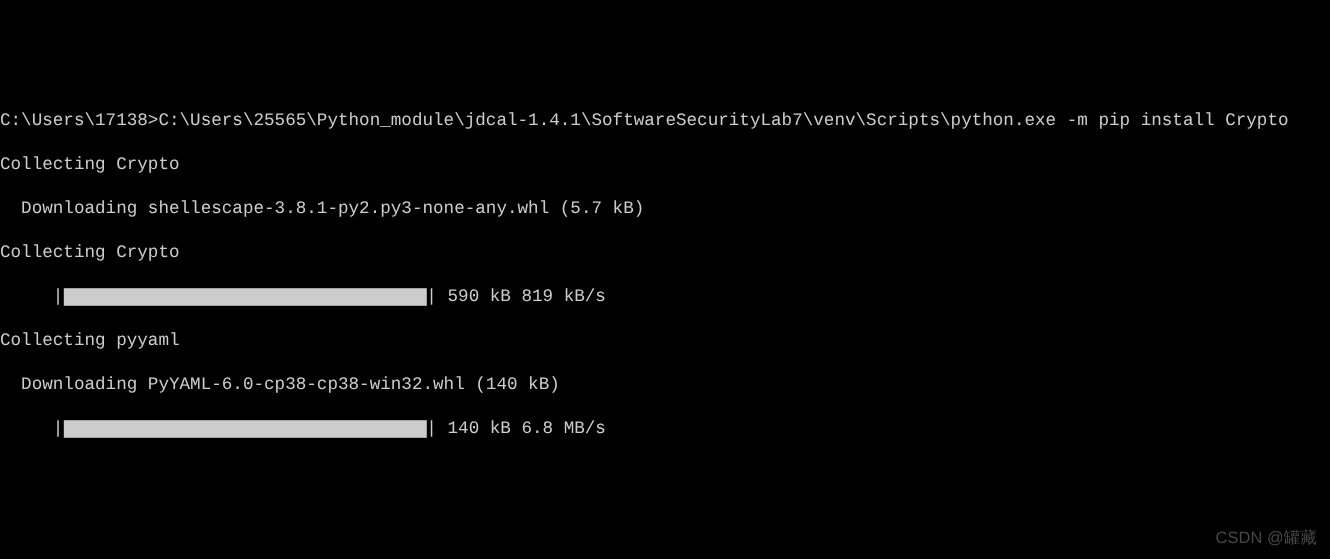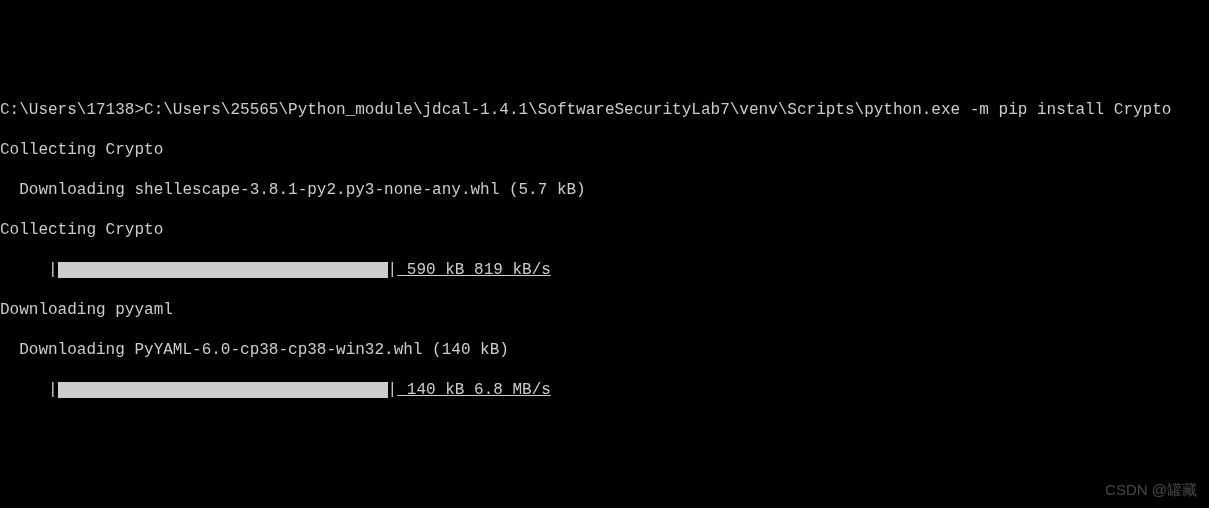--- a/index.html
+++ b/index.html
@@ -35,21 +35,20 @@
       white-space: pre;
     }
     .progress-bar-fill {
       display: inline-block;
       background: #ccc;
       height: 16px;
       vertical-align: middle;
     }
     .progress-text {
       white-space: pre;
-      text-decoration: underline;
     }
     .watermark {
       position: absolute;
       bottom: 8px;
       right: 12px;
       color: rgba(200,200,200,0.35);
       font-size: 15px;
       font-family: sans-serif;
     }
   </style>
@@ -57,21 +56,21 @@
 <body>
 
 
 
 <div class="terminal">
 <span class="line"><span>C:\Users\17138&gt;</span><span>C:\Users\25565\Python_module\jdcal-1.4.1\SoftwareSecurityLab7\venv\Scripts\python.exe -m pip install Crypto</span></span>
 <span class="line">Collecting Crypto</span>
 <span class="line">  Downloading shellescape-3.8.1-py2.py3-none-any.whl (5.7 kB)</span>
 <span class="line">Collecting Crypto</span>
 <span class="progress-line"><span class="progress-indent">     |</span><span class="progress-bar-fill" style="width:330px"></span><span>|</span><span class="progress-text"> 590 kB 819 kB/s</span></span>
-<span class="line">Downloading pyyaml</span>
+<span class="line">Collecting pyyaml</span>
 <span class="line">  Downloading PyYAML-6.0-cp38-cp38-win32.whl (140 kB)</span>
 <span class="progress-line"><span class="progress-indent">     |</span><span class="progress-bar-fill" style="width:330px"></span><span>|</span><span class="progress-text"> 140 kB 6.8 MB/s</span></span>
 
 
 
 
 
 
 
 

